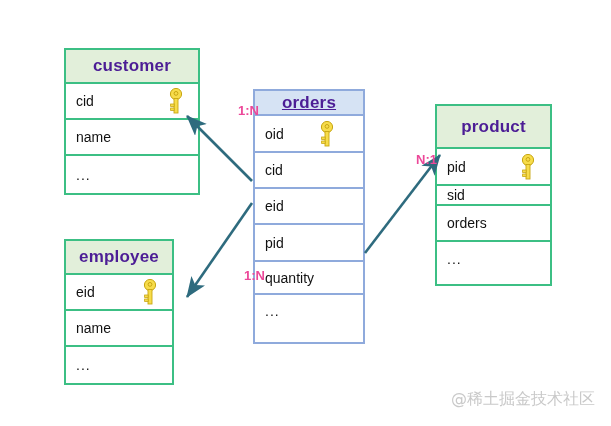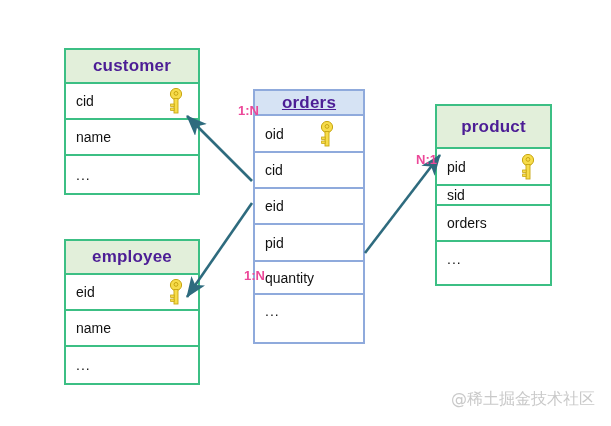--- a/index.html
+++ b/index.html
@@ -158,21 +158,21 @@
       </svg>
     </div>
     <div class="table-row" style="height:36px;">
       <span class="row-label">name</span>
     </div>
     <div class="table-row last" style="height:37px;">
       <span class="row-label ellipsis">...</span>
     </div>
   </div>
 
-  <div class="table-box green" style="left:64px; top:239px; width:136px; height:146px;">
+  <div class="table-box green" style="left:64px; top:239px; width:110px; height:146px;">
     <div class="table-title" style="height:34px;">employee</div>
     <div class="table-row" style="height:36px;">
       <span class="row-label">eid</span>
       <svg class="key-icon" viewBox="0 0 16 26" xmlns="http://www.w3.org/2000/svg">
         <circle cx="8" cy="6" r="5.6" fill="#f7dc4a" stroke="#c8a612" stroke-width="1"></circle>
         <circle cx="8" cy="5.4" r="1.9" fill="none" stroke="#c8a612" stroke-width="1"></circle>
         <rect x="6" y="10.5" width="4" height="14.5" fill="#f7dc4a" stroke="#c8a612" stroke-width="0.9"></rect>
         <rect x="2.6" y="16" width="3.6" height="2.4" fill="#f7dc4a" stroke="#c8a612" stroke-width="0.8"></rect>
         <rect x="2.6" y="20" width="3.6" height="2.4" fill="#f7dc4a" stroke="#c8a612" stroke-width="0.8"></rect>
       </svg>

